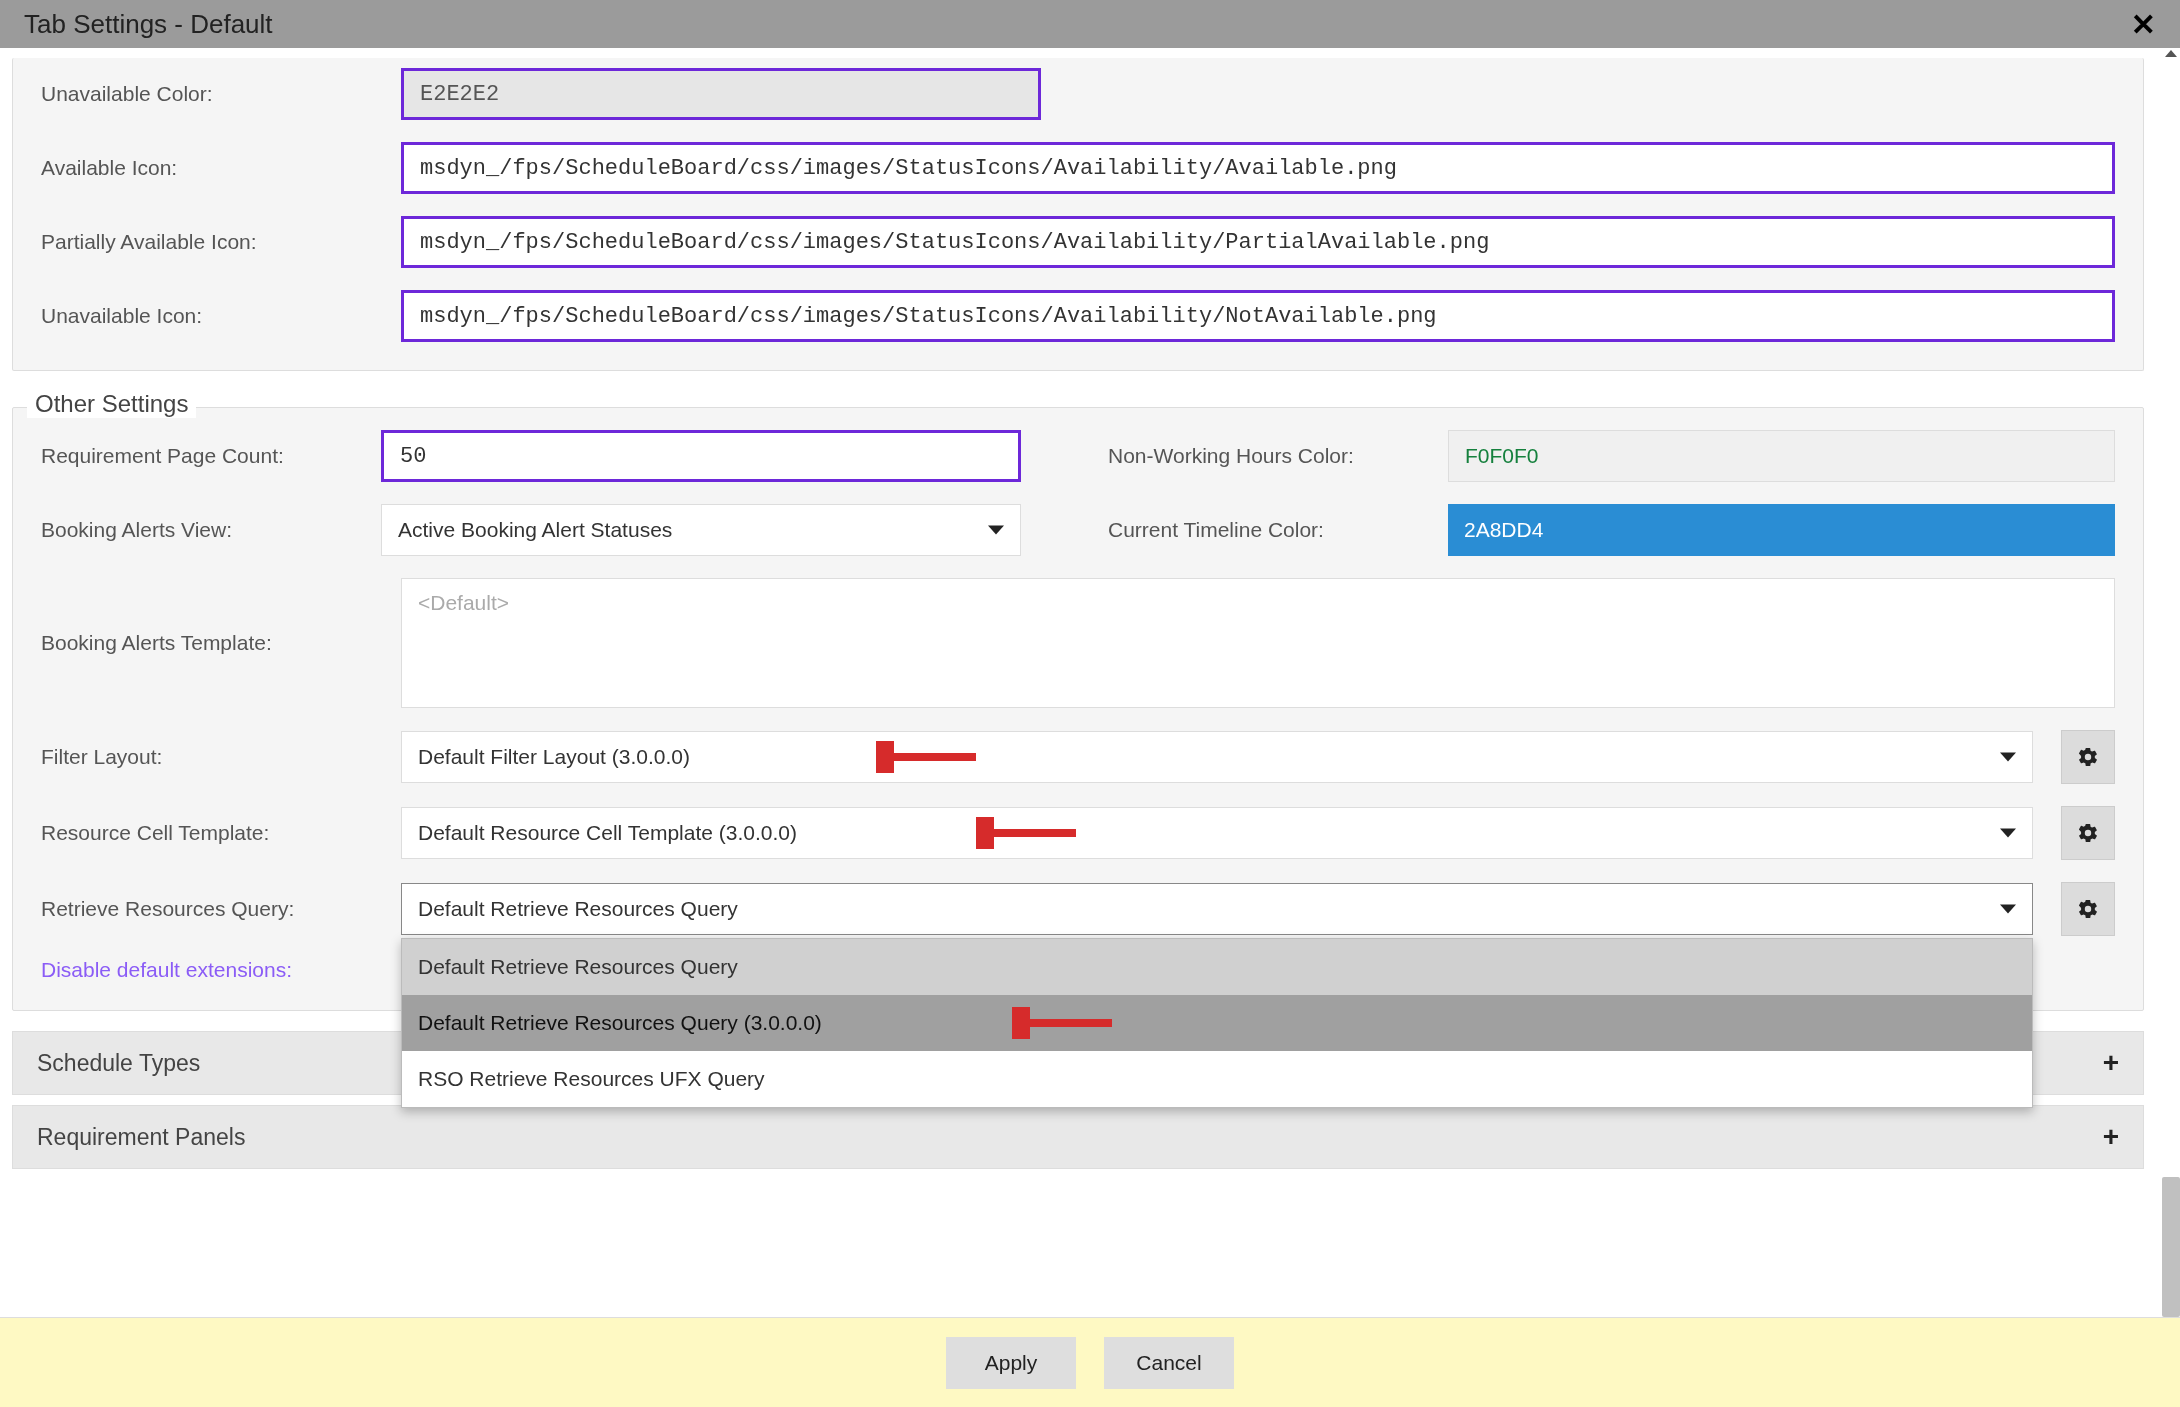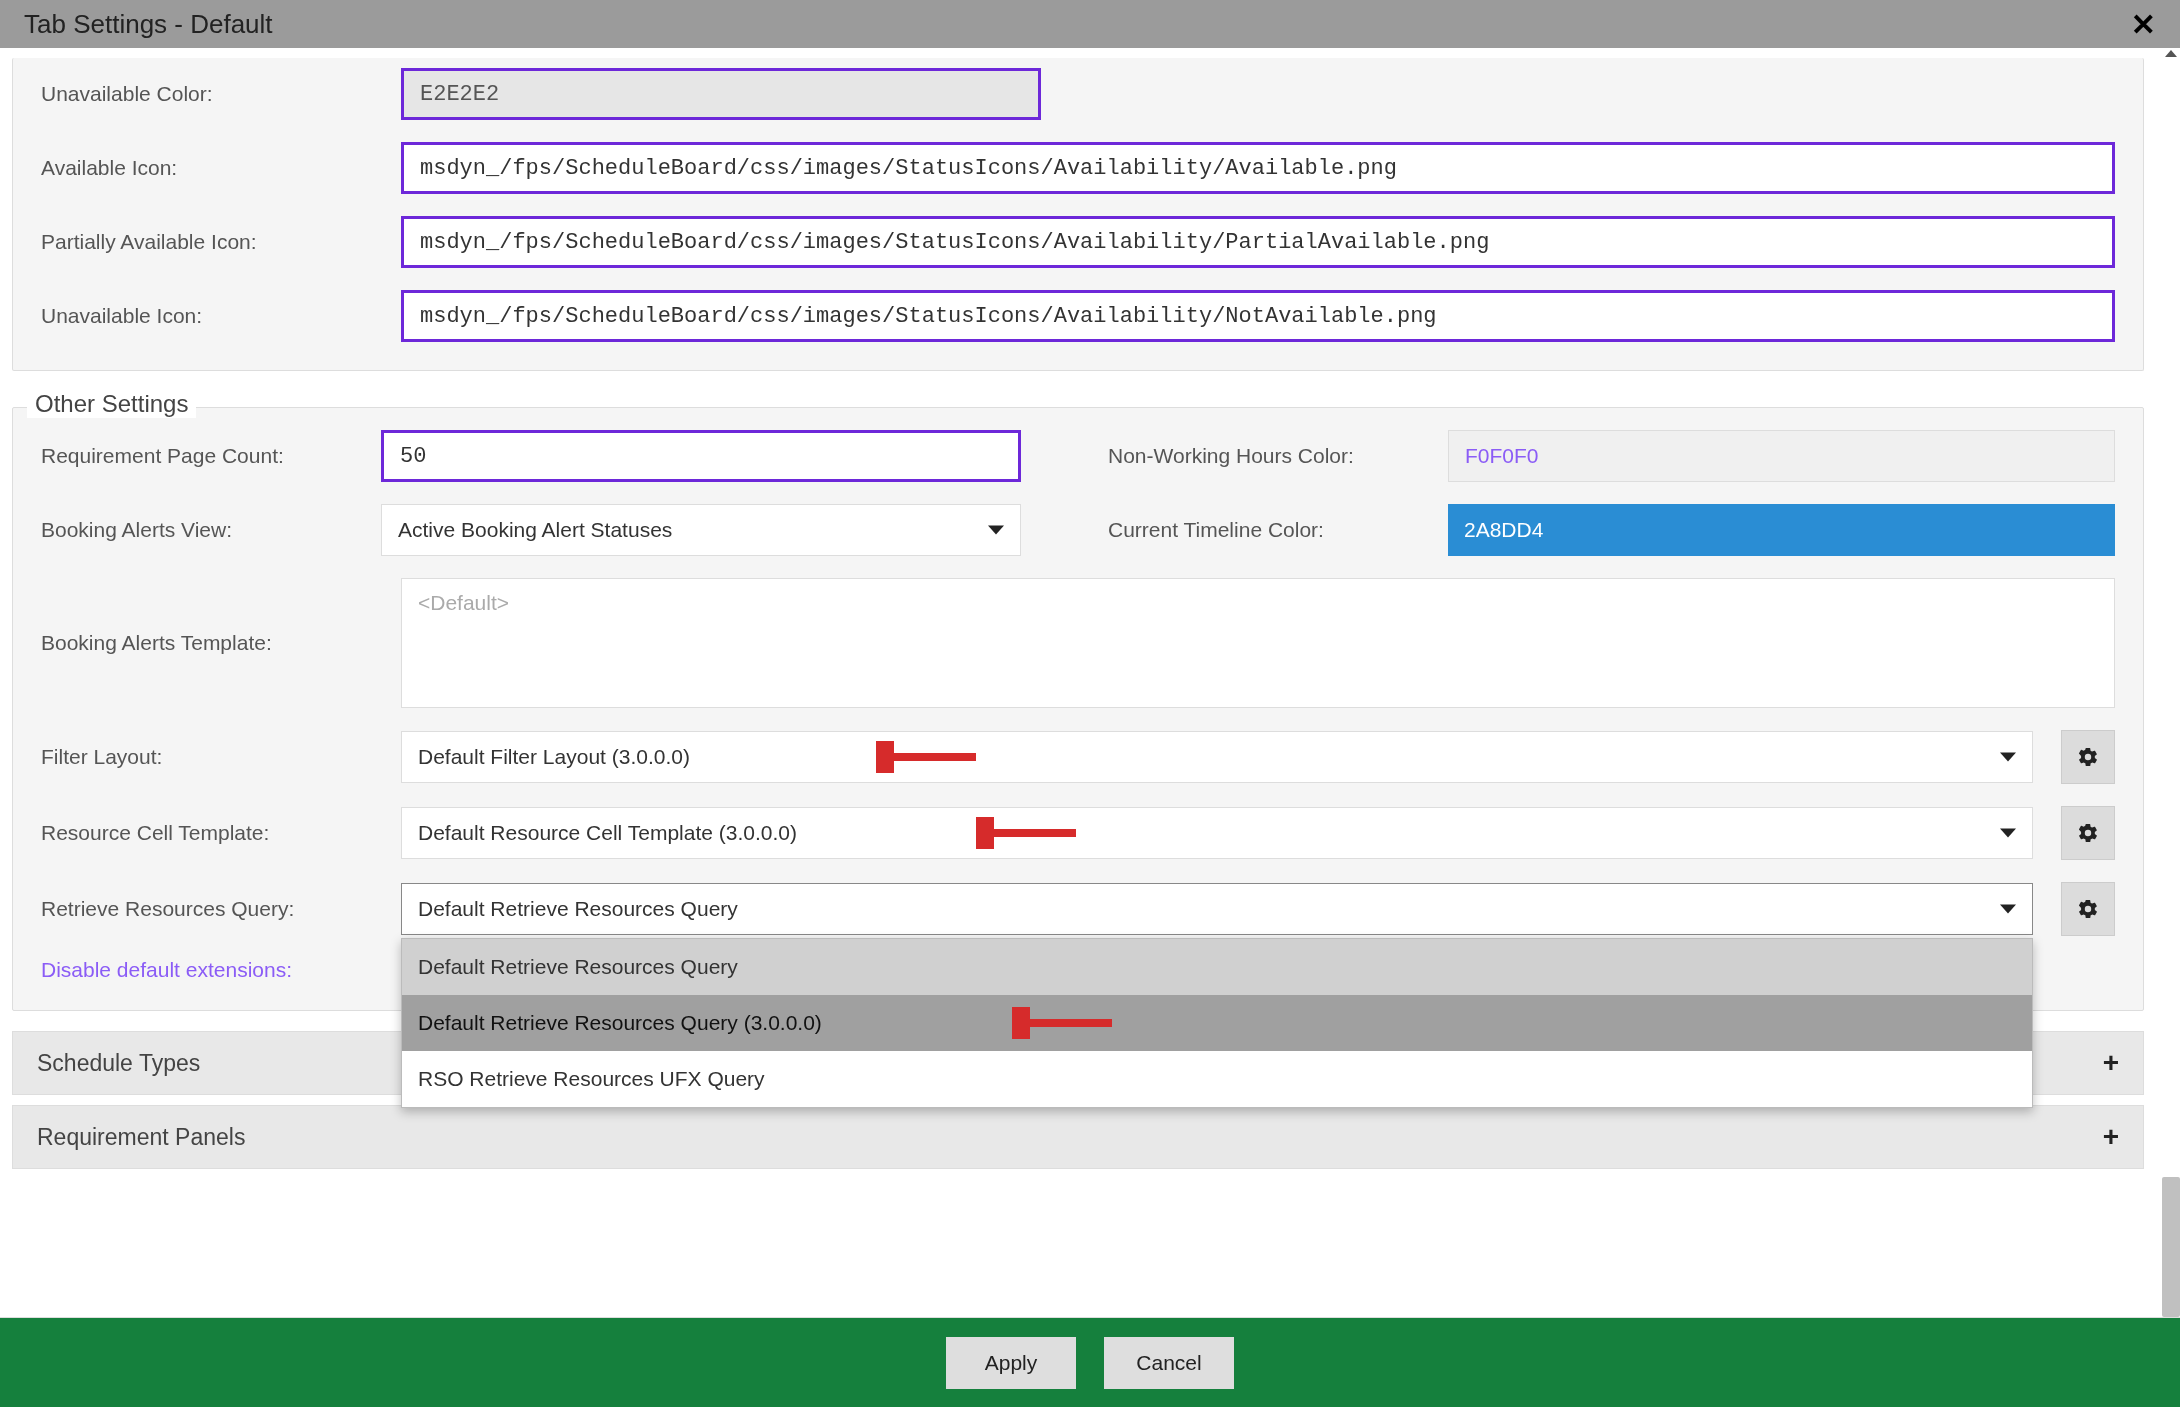--- a/index.html
+++ b/index.html
@@ -141,21 +141,21 @@
     font-size: 21px;
     color: #aaa;
   }
   .color-field {
     flex: 1;
     height: 52px;
     display: flex;
     align-items: center;
     padding: 0 16px;
     font-size: 21px;
-    color: #8b5cf6;
+    color: #15803d;
   }
   .color-field.grey { background: #f0f0f0; border: 1px solid #ddd; }
   .color-field.blue { background: #2A8DD4; color: #fff; }
 
   .dropdown {
     flex: 1;
     height: 52px;
     border: 1px solid #ddd;
     background: #fff;
     display: flex;
@@ -246,21 +246,21 @@
     font-size: 28px;
     font-weight: 800;
     color: #222;
   }
 
   
   .footer {
     position: absolute;
     left: 0; right: 0; bottom: 0;
     height: 90px;
-    background: #15803d;
+    background: #fef9c3;
     display: flex;
     align-items: center;
     justify-content: center;
     gap: 28px;
     border-top: 1px solid #ddd;
   }
   .btn {
     min-width: 130px;
     height: 52px;
     background: #dedede;

